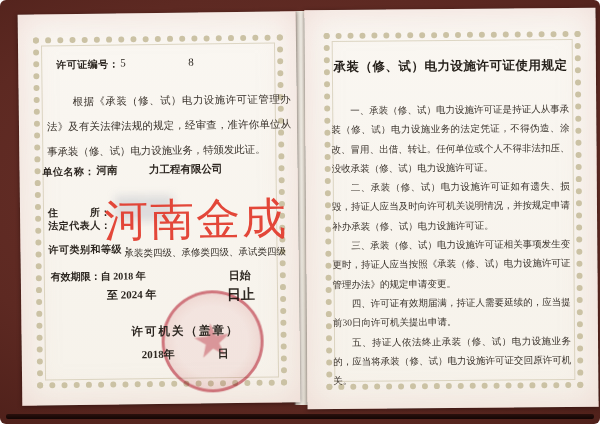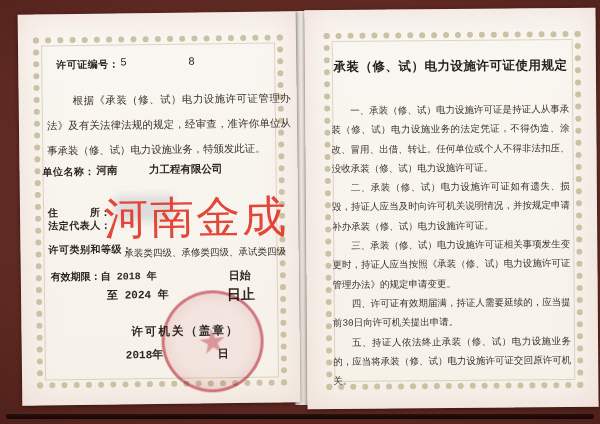--- a/index.html
+++ b/index.html
@@ -1,20 +1,20 @@
 <!DOCTYPE html>
 <html><head>
 <meta charset="utf-8">
 <style>
   html,body{margin:0;padding:0;background:#ffffff;}
   .book{
-    position:relative;width:600px;height:424px;overflow:hidden;border-radius:0;
+    position:relative;width:600px;height:424px;overflow:hidden;border-radius:6px;
     background:
       radial-gradient(ellipse 130% 105% at 50% 45%, #6d322a 0%, #5d2922 45%, #4b1e18 72%, #331310 92%, #1f0a08 100%);
-    font-family:Liberation Mono, monospace;
+    font-family:Liberation Serif, serif;
   }
   .cover-bottom-shadow{position:absolute;left:6px;right:6px;bottom:5px;height:5px;
     background:linear-gradient(180deg,#2a100c,#120605);border-radius:2px;}
   .gutter{position:absolute;left:294px;top:11px;width:16px;height:394px;
     background:linear-gradient(90deg, rgba(25,9,7,.38) 0%, #d9d3c8 16%, #f2eee6 45%, #e9e4d9 62%, #d4cec2 86%, rgba(25,9,7,.34) 100%);}
   .page{position:absolute;background:linear-gradient(180deg,#faf7f2,#f6f2ea);
     box-shadow:0 1px 4px rgba(28,9,7,.55), inset 0 0 34px rgba(231,196,189,.5);}
   .page-left{left:20px;top:13px;width:278px;height:391px;transform:rotate(-0.7deg);}
   .page-right{left:306px;top:9px;width:291px;height:399px;transform:rotate(-0.45deg);}
   .ornament{position:absolute;border:6px dotted #cbc2a4;}
@@ -32,21 +32,21 @@
   .company-value{left:77px;top:150px;font-size:10.5px;font-weight:bold;color:#2d2721;}
   .address-label{left:28px;top:192px;}
   .legalrep-label{left:28px;top:205px;}
   .category-label{left:28px;top:229px;}
   .category-value{left:104px;top:234px;font-size:9.5px;color:#352f28;}
   .validity-line1{left:30px;top:256px;font-size:10px;font-weight:bold;color:#2d2721;}
   .validity-suffix1{left:208px;top:256px;font-size:11px;font-weight:bold;color:#2d2721;}
   .validity-line2{left:86px;top:274px;font-size:11px;font-weight:bold;color:#2d2721;}
   .validity-suffix2{left:206px;top:274px;font-size:14px;font-weight:bold;color:#2d2721;}
   .authority-line{left:110px;top:311px;font-size:11.5px;font-weight:bold;letter-spacing:2px;color:#2d2721;z-index:8;}
-  .issue-date{left:104px;top:334px;font-size:11px;font-weight:bold;color:#2d2721;z-index:8;}
+  .issue-date{left:120px;top:334px;font-size:11px;font-weight:bold;color:#2d2721;z-index:8;}
   .issue-suffix{left:196px;top:334px;font-size:11px;font-weight:bold;color:#2d2721;z-index:8;}
   .redacted{position:absolute;left:95px;top:182px;width:58px;height:26px;
     background:rgba(128,138,158,.22);filter:blur(4px);z-index:2;}
   .watermark{position:absolute;left:84px;top:186px;font-size:44px;letter-spacing:2px;
     color:#e23a2c;opacity:.93;z-index:6;font-weight:400;line-height:1;}
   .seal{position:absolute;left:140px;top:278px;width:96px;height:96px;border-radius:50%;
     border:3px solid rgba(196,60,78,.62);mix-blend-mode:multiply;z-index:7;
     background:radial-gradient(circle, rgba(214,110,122,.10) 52%, rgba(214,110,122,.2) 72%, rgba(214,110,122,.03) 80%);
     display:flex;align-items:center;justify-content:center;filter:blur(.3px);}
   .seal .star{font-size:46px;color:rgba(198,70,86,.48);transform:rotate(-6deg);filter:blur(.7px);line-height:1;}

